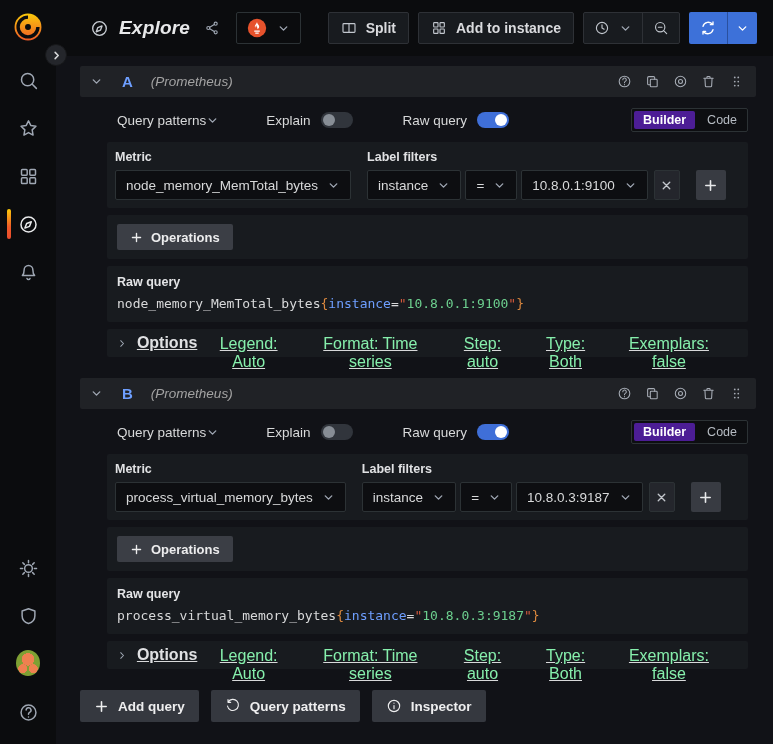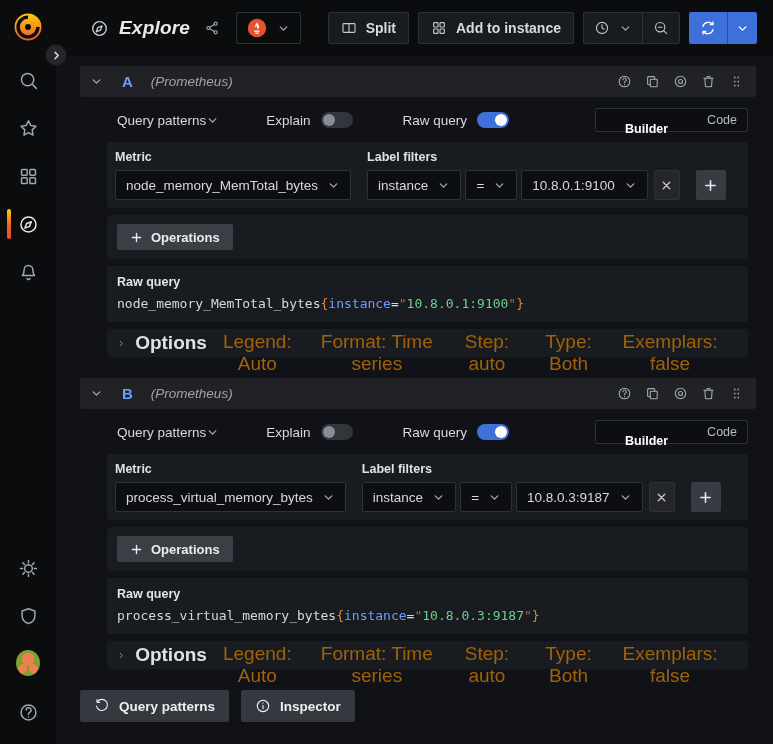--- a/index.html
+++ b/index.html
@@ -79,21 +79,21 @@
   .tgl-raw { margin-left: 50px; }
   .toggle { position: relative; width: 32px; height: 16px; border-radius: 8px; display: inline-block; }
   .toggle.off { background: #31353c; }
   .toggle.on { background: #3f6fd8; }
   .knob { position: absolute; top: 2px; width: 12px; height: 12px; border-radius: 50%; }
   .toggle.off .knob { left: 2px; background: #878d95; }
   .toggle.on .knob { right: 2px; background: #fff; }
   .bc-group { margin-left: auto; display: flex; align-items: stretch; height: 24px; border: 1px solid #2c3235;
     background: #0d0e11; border-radius: 2px; font-size: 12.5px; }
   .bc-opt { display: flex; align-items: center; padding: 0 10px; color: #b6bcc3; }
-  .bc-opt.sel { background: #ef4444; color: #fff; font-weight: 700; border-radius: 2px; margin: 20px; padding: 0 9px; }
+  .bc-opt.sel { background: #4c1d95; color: #fff; font-weight: 700; border-radius: 2px; margin: 2px; padding: 0 9px; }
 
   .panel { background: #181b1f; border-radius: 2px; }
   .fields-panel { padding: 6px 10px 8px 8px; display: flex; gap: 16px; }
   .field-label { font-size: 12.5px; font-weight: 600; color: #e0e1e3; margin-bottom: 6px; margin-top: 2px; }
   .lf-row { display: flex; align-items: center; gap: 4px; }
   .select { height: 30px; background: #0d0e11; border: 1px solid #2c3235; border-radius: 2px;
     display: inline-flex; align-items: center; gap: 9px; padding: 0 10px; color: #d8d9da; white-space: nowrap; }
   .select .ic { color: #9fa7b3; flex: none; }
   .x-btn { width: 26px; height: 30px; margin-left: 2px; background: #24262c; border: 1px solid #2c3235;
     border-radius: 2px; color: #c3c7cc; display: flex; align-items: center; justify-content: center; }
@@ -105,24 +105,24 @@
     background: #3b3e45; border-radius: 2px; color: #ededee; font-weight: 700; font-size: 13px; }
 
   .raw-panel { padding: 9px 10px 11px; }
   .raw-title { font-size: 12.5px; font-weight: 700; color: #e3e4e6; margin-bottom: 7px; }
   .raw-code { font-family: "DejaVu Sans Mono", "Liberation Mono", monospace; font-size: 13px; color: #d8d9da; }
   .sx-l { color: #6e9fff; }
   .sx-v { color: #6ccf8e; }
   .sx-q { color: #d4593c; }
   .sx-b { color: #de8a3f; }
 
-  .options-row { height: 28px; display: flex; align-items: center; padding: 0 10px; font-size: 19px; }
+  .options-row { height: 28px; display: flex; align-items: center; padding: 0 10px; font-size: 16px; text-decoration: underline; }
   .options-row .ic { color: #9fa7b3; }
   .opt-label { font-weight: 700; color: #e0e1e3; margin: 0 9px 0 10px; }
-  .opt-item { color: #a16207; margin-right: 16px; margin-top: 20px; }
+  .opt-item { color: #86efac; margin-right: 16px; margin-top: 20px; }
 
   .footer-actions { display: flex; gap: 12px; margin-top: 20px; }
   .fa-btn { height: 32px; display: flex; align-items: center; gap: 9px; padding: 0 14px;
     background: #35383f; border-radius: 2px; color: #eeeeef; font-weight: 700; font-size: 13.5px; }
 </style>
 </head>
 <body>
 
 <aside class="sidebar">
   <button class="logo-btn">
@@ -561,20 +561,26 @@
         <span class="opt-item">Format: Time series</span>
         <span class="opt-item">Step: auto</span>
         <span class="opt-item">Type: Both</span>
         <span class="opt-item">Exemplars: false</span>
       </button>
     </div>
   </section>
 
   <div class="footer-actions">
     <button class="fa-btn">
+      <svg class="ic s15" viewBox="0 0 16 16">
+          <path d="M8 3v10M3 8h10"></path>
+        </svg>
+      <span>Add query</span>
+    </button>
+    <button class="fa-btn">
       <svg class="ic s16" viewBox="0 0 24 24">
           <path d="M4.8 6A8.3 8.3 0 1 1 3.7 12M4.5 2.5v4h4"></path>
         </svg>
       <span>Query patterns</span>
     </button>
     <button class="fa-btn">
       <svg class="ic s16" viewBox="0 0 24 24">
           <circle cx="12" cy="12" r="8.5"></circle>
           <path d="M12 11.2V16M12 7.7v.1"></path>
         </svg>

